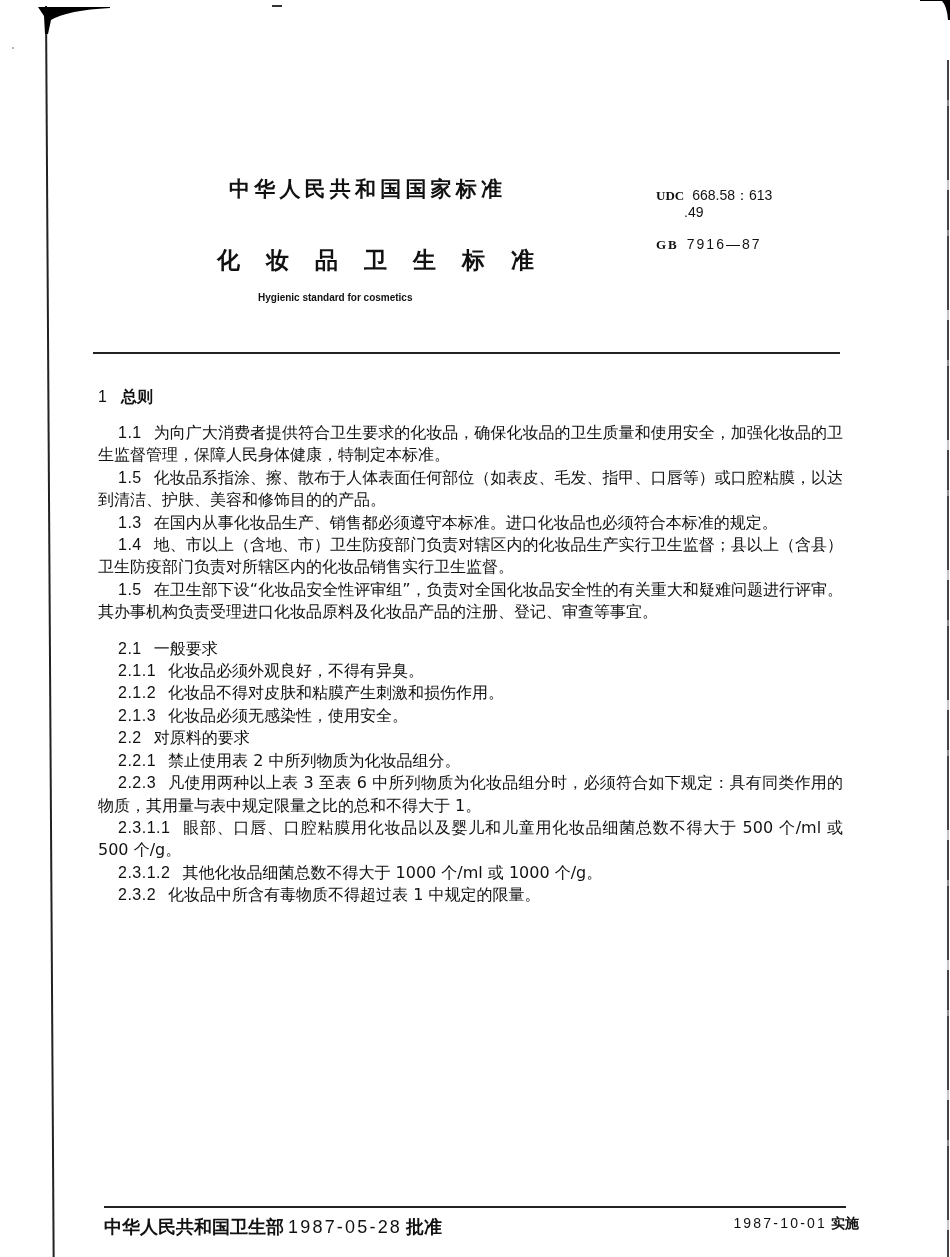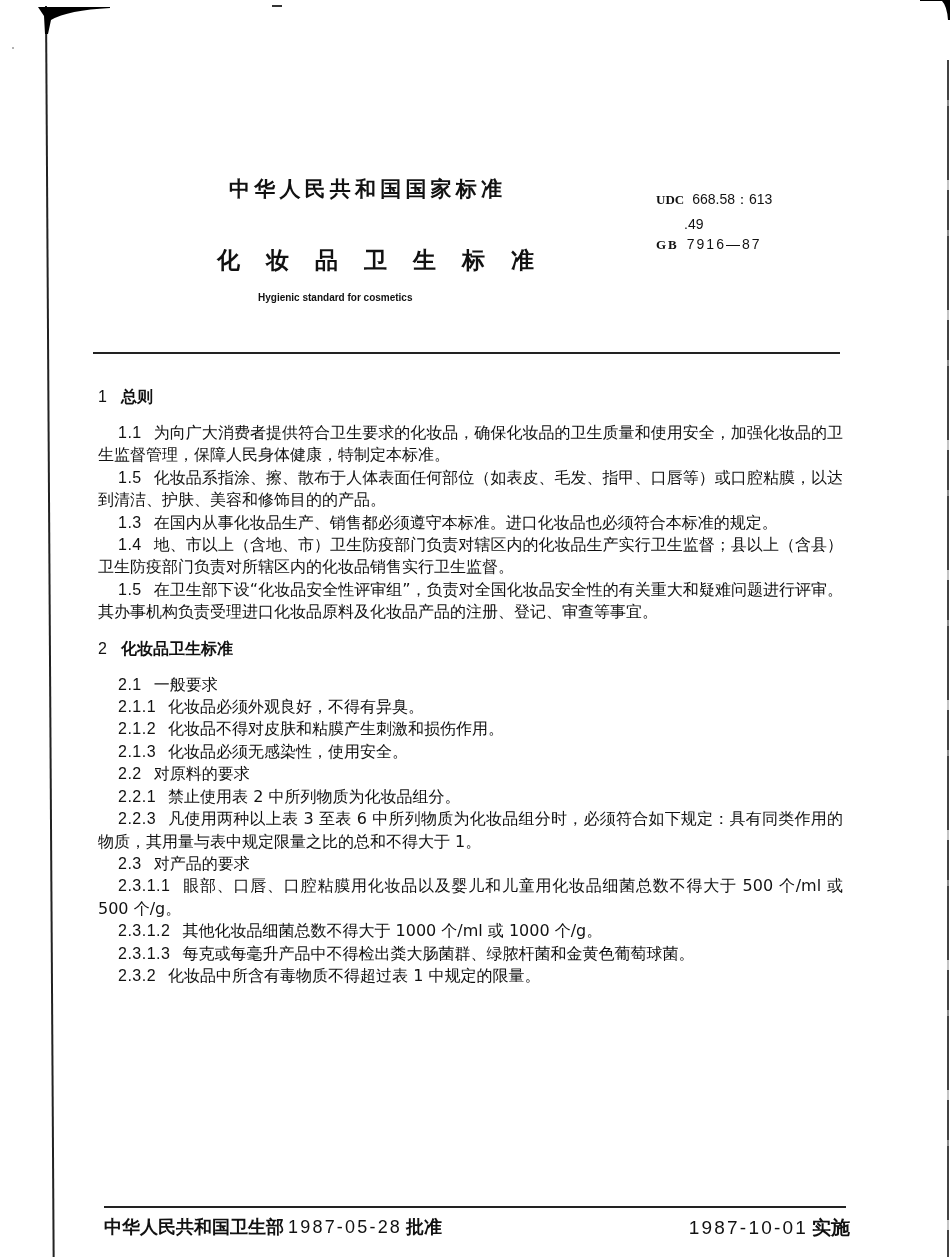--- a/index.html
+++ b/index.html
@@ -76,21 +76,21 @@
       font-weight: bold;
       letter-spacing: 4.2px;
       white-space: nowrap;
     }
     .udc {
       position: absolute;
       left: 656px;
       top: 187px;
       font-family: "Liberation Sans", sans-serif;
       font-size: 14px;
-      line-height: 24px;
+      line-height: 17px;
       white-space: nowrap;
     }
     .udc .lbl, .gb .lbl {
       font-family: "Liberation Serif", serif;
       font-weight: bold;
       font-size: 13px;
       margin-right: 8px;
     }
     .udc .cont {
       display: block;
@@ -173,23 +173,23 @@
       white-space: nowrap;
     }
     .footer-left .date, .footer-right .date {
       font-family: "Liberation Sans", sans-serif;
       font-weight: normal;
       letter-spacing: 2.2px;
       margin: 0 4px;
     }
     .footer-right {
       position: absolute;
-      right: 100px;
+      right: 91px;
       top: 1215px;
-      font-size: 19px;
+      font-size: 14px;
       font-weight: bold;
       white-space: nowrap;
     }
   </style>
 </head>
 <body>
 
 <div class="scan-edge-left"></div>
 <div class="scan-corner">
   <svg width="72" height="28" viewBox="0 0 72 28">
@@ -235,23 +235,20 @@
   <p class="para">
     <span class="num">1.3</span><span>在国内从事化妆品生产、销售都必须遵守本标准。进口化妆品也必须符合本标准的规定。</span>
   </p>
   <p class="para">
     <span class="num">1.4</span><span>地、市以上（含地、市）卫生防疫部门负责对辖区内的化妆品生产实行卫生监督；县以上（含县）卫生防疫部门负责对所辖区内的化妆品销售实行卫生监督。</span>
   </p>
   <p class="para">
     <span class="num">1.5</span><span>在卫生部下设“化妆品安全性评审组”，负责对全国化妆品安全性的有关重大和疑难问题进行评审。其办事机构负责受理进口化妆品原料及化妆品产品的注册、登记、审查等事宜。</span>
   </p>
 
-  <p class="sec-head gap-before-head">
-    <span class="num">2</span><span>化妆品卫生标准</span>
-  </p>
   <p class="para gap-after-head">
     <span class="num">2.1</span><span>一般要求</span>
   </p>
   <p class="para">
     <span class="num">2.1.1</span><span>化妆品必须外观良好，不得有异臭。</span>
   </p>
   <p class="para">
     <span class="num">2.1.2</span><span>化妆品不得对皮肤和粘膜产生刺激和损伤作用。</span>
   </p>
   <p class="para">
@@ -260,30 +257,24 @@
   <p class="para">
     <span class="num">2.2</span><span>对原料的要求</span>
   </p>
   <p class="para">
     <span class="num">2.2.1</span><span>禁止使用表 2 中所列物质为化妆品组分。</span>
   </p>
   <p class="para">
     <span class="num">2.2.3</span><span>凡使用两种以上表 3 至表 6 中所列物质为化妆品组分时，必须符合如下规定：具有同类作用的物质，其用量与表中规定限量之比的总和不得大于 1。</span>
   </p>
   <p class="para">
-    <span class="num">2.3</span><span>对产品的要求</span>
-  </p>
-  <p class="para">
     <span class="num">2.3.1.1</span><span>眼部、口唇、口腔粘膜用化妆品以及婴儿和儿童用化妆品细菌总数不得大于 500 个/ml 或 500 个/g。</span>
   </p>
   <p class="para">
     <span class="num">2.3.1.2</span><span>其他化妆品细菌总数不得大于 1000 个/ml 或 1000 个/g。</span>
-  </p>
-  <p class="para">
-    <span class="num">2.3.1.3</span><span>每克或每毫升产品中不得检出粪大肠菌群、绿脓杆菌和金黄色葡萄球菌。</span>
   </p>
   <p class="para">
     <span class="num">2.3.2</span><span>化妆品中所含有毒物质不得超过表 1 中规定的限量。</span>
   </p>
 </div>
 
 <div class="rule rule-bottom"></div>
 <div class="footer-left">
   <span>中华人民共和国卫生部</span><span class="date">1987-05-28</span><span>批准</span>
 </div>

